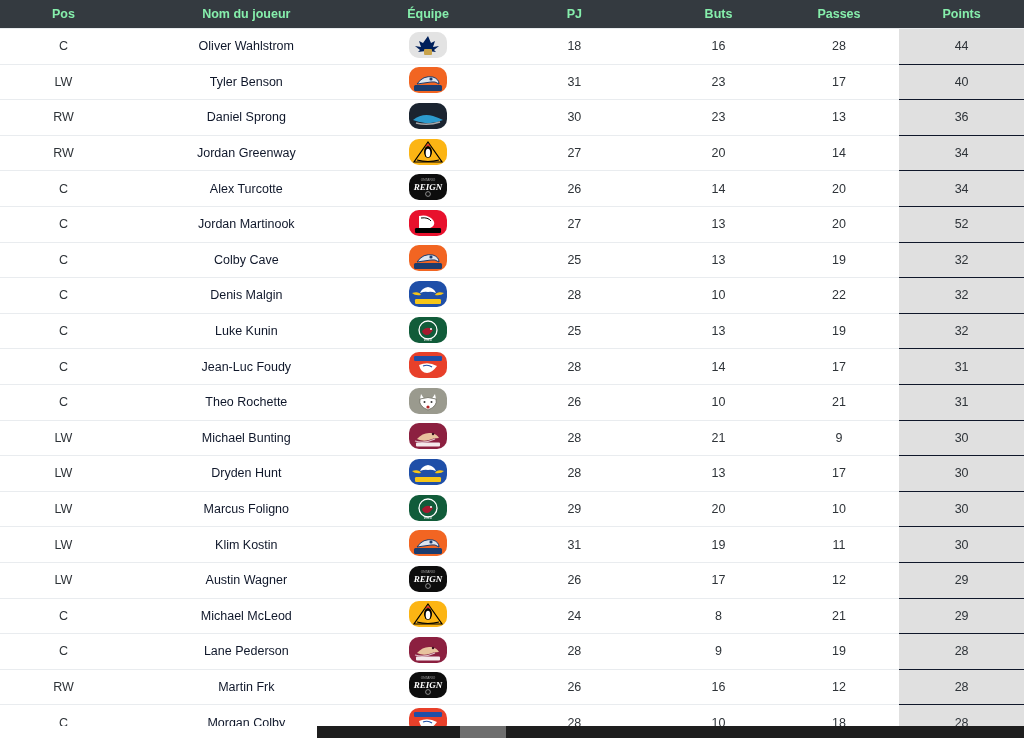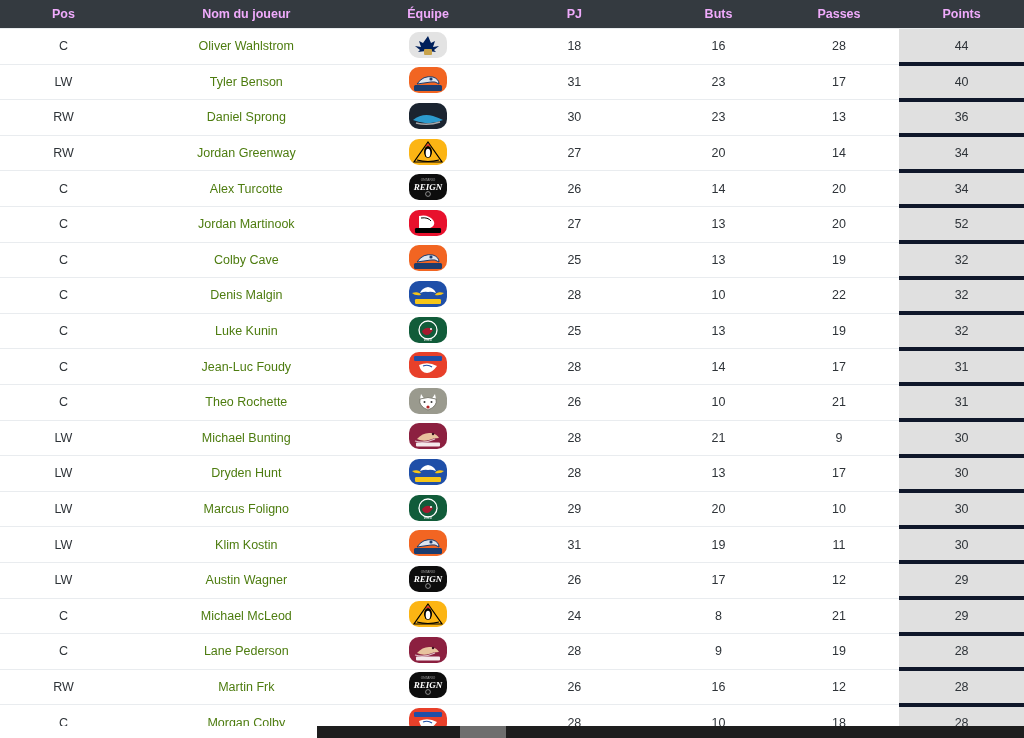--- a/index.html
+++ b/index.html
@@ -8,45 +8,45 @@
     background: #ffffff;
     font-family: "Liberation Sans", sans-serif;
     overflow: hidden;
   }
   #app { position: relative; width: 1024px; height: 738px; background:#fff; }
 
   table.stats { width: 1024px; border-collapse: collapse; table-layout: fixed; }
 
   thead tr { background: #343a40; height: 28px; }
   thead th {
-    color: #f0abfc;
+    color: #86efac;
     font-size: 12.5px;
     font-weight: bold;
     text-align: center;
     padding: 0;
     height: 28px;
     line-height: 28px;
     white-space: nowrap;
   }
   thead th.th-points { background: #343a40; }
 
   tbody tr { height: 35.6px; background:#ffffff; }
   tbody td {
     height: 35.6px;
     text-align: center;
     font-size: 12.5px;
     color: #2e3338;
     border-bottom: 1px solid #e9ecef;
     padding: 0;
     vertical-align: middle;
   }
-  tbody td.c-points { background: #e0e0e0; border-bottom: 4px solid #0f172a; }
+  tbody td.c-points { background: #e0e0e0; border-bottom: 1px solid #0f172a; }
   tbody tr:first-child td { border-top: 1px solid #e9ecef; }
 
-  .pname { color:#4d7c0f; font-size:12.5px; text-decoration:none; cursor:pointer; }
+  .pname { color:#0f172a; font-size:12.5px; text-decoration:none; cursor:pointer; }
 
   
   .logo {
     display:inline-flex; align-items:center; justify-content:center;
     width:38px; height:26px; border-radius:10px;
     overflow:hidden; position:relative; cursor:pointer;
     box-shadow: 0 0 0 1px rgba(0,0,0,0.06) inset;
   }
   .logo svg { display:block; }
 

